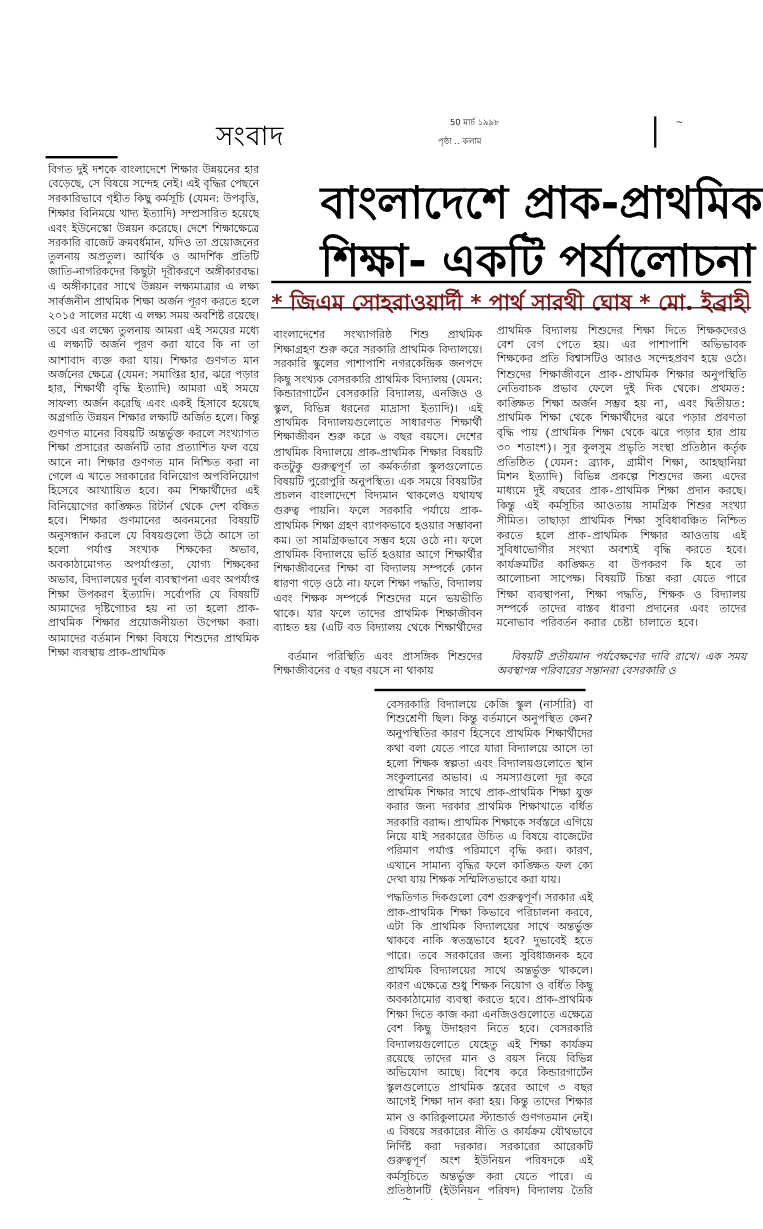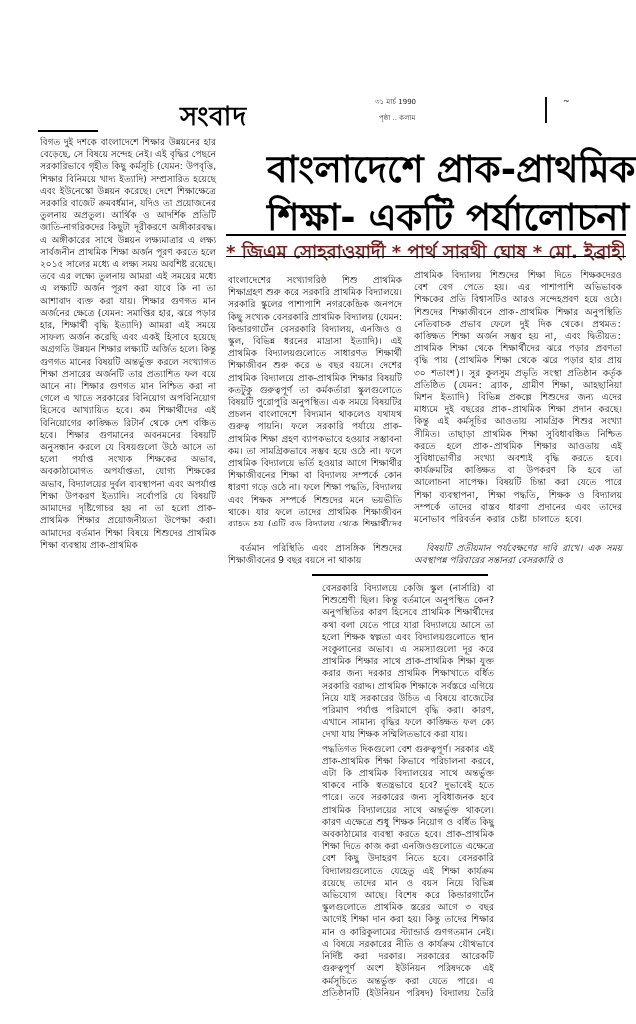--- a/index.html
+++ b/index.html
@@ -1,58 +1,58 @@
 <!DOCTYPE html>
 <html><head>
 <meta charset="utf-8">
 <style>
   html, body { margin:0; padding:0; background:#ffffff; }
   body { width:636px; height:1024px; position:relative; overflow:hidden;
          font-family:"DejaVu Sans", sans-serif; color:#111; }
-  .masthead { position:absolute; left:180px; top:96px; font-size:26px; font-weight:bold;
+  .masthead { position:absolute; left:180px; top:96px; font-size:22px; font-weight:normal;
               font-family:"DejaVu Serif", serif; letter-spacing:1px; color:#000; }
   .dateline { position:absolute; left:375px; top:96px; font-size:7px; color:#222; white-space:nowrap; }
-  .dateline2 { position:absolute; left:379px; top:112px; font-size:7px; color:#222; white-space:nowrap;text-align:center; }
+  .dateline2 { position:absolute; left:365px; top:112px; font-size:7px; color:#222; white-space:nowrap;text-align:center; }
   .vbar { position:absolute; left:545px; top:97px; width:2px; height:26px; background:#111; }
   .sig { position:absolute; left:563px; top:97px; font-size:8px; color:#222; }
   .headline { position:absolute; left:226px; top:146px; width:400px; font-size:37px;
               line-height:48px; font-weight:bold; color:#000;margin-left:41px; }
   .rule { position:absolute; height:2px; background:#000; }
   .byline { position:absolute; left:226px; top:238px; width:398px; font-size:18px;
             font-weight:bold; white-space:nowrap; overflow:hidden; color:#7f1d1d; }
   .col { position:absolute; font-size:9px; line-height:12.2px; text-align:justify; color:#111; overflow:hidden; }
   .col p { margin:2px; }
   .toprule { position:absolute; left:38px; top:130px; width:60px; height:2px; background:#000; }
 </style>
 </head>
 <body>
 
 <div class="toprule"></div>
 
 <div class="masthead">সংবাদ</div>
-<div class="dateline">৩১ মার্চ 1990</div>
+<div class="dateline">50 মার্চ ১৯৯৮</div>
 <div class="dateline2">পৃষ্ঠা ..  কলাম</div>
 <div class="vbar"></div>
 <div class="sig">~</div>
 
 <div class="headline">বাংলাদেশে প্রাক-প্রাথমিক শিক্ষা- একটি পর্যালোচনা</div>
 
 <div class="rule" style="left:226px; top:234px; width:400px;"></div>
 <div class="byline">* জিএম সোহরাওয়ার্দী * পার্থ সারথী ঘোষ * মো. ইব্রাহীম খলিল</div>
 <div class="rule" style="left:226px; top:256px; width:400px; height:1px;"></div>
 
 <div class="col" style="left:38px; top:134px; width:180px; height:426px;">
   <p>বিগত দুই দশকে বাংলাদেশে শিক্ষার উন্নয়নের হার বেড়েছে, সে বিষয়ে সন্দেহ নেই। এই বৃদ্ধির পেছনে সরকারিভাবে গৃহীত কিছু কর্মসূচি (যেমন: উপবৃত্তি, শিক্ষার বিনিময়ে খাদ্য ইত্যাদি) সম্প্রসারিত হয়েছে এবং ইউনেস্কো উন্নয়ন করেছে। দেশে শিক্ষাক্ষেত্রে সরকারি বাজেট ক্রমবর্ধমান, যদিও তা প্রয়োজনের তুলনায় অপ্রতুল। আর্থিক ও আদর্শিক প্রতিটি জাতি-নাগরিকদের কিছুটা দূরীকরণে অঙ্গীকারবদ্ধ। এ অঙ্গীকারের সাথে উন্নয়ন লক্ষ্যমাত্রার এ লক্ষ্য সার্বজনীন প্রাথমিক শিক্ষা অর্জন পূরণ করতে হলে ২০১৫ সালের মধ্যে এ লক্ষ্য সময় অবশিষ্ট রয়েছে। তবে এর লক্ষ্যে তুলনায় আমরা এই সময়ের মধ্যে এ লক্ষ্যটি অর্জন পূরণ করা যাবে কি না তা আশাবাদ ব্যক্ত করা যায়। শিক্ষার গুণগত মান অর্জনের ক্ষেত্রে (যেমন: সমাপ্তির হার, ঝরে পড়ার হার, শিক্ষার্থী বৃদ্ধি ইত্যাদি) আমরা এই সময়ে সাফল্য অর্জন করেছি এবং একই হিসাবে হয়েছে অগ্রগতি উন্নয়ন শিক্ষার লক্ষ্যটি অর্জিত হলে। কিন্তু গুণগত মানের বিষয়টি অন্তর্ভুক্ত করলে সংখ্যাগত শিক্ষা প্রসারের অর্জনটি তার প্রত্যাশিত ফল বয়ে আনে না। শিক্ষার গুণগত মান নিশ্চিত করা না গেলে এ খাতে সরকারের বিনিয়োগ অপবিনিয়োগ হিসেবে আখ্যায়িত হবে। কম শিক্ষার্থীদের এই বিনিয়োগের কাঙ্ক্ষিত রিটার্ন থেকে দেশ বঞ্চিত হবে। শিক্ষার গুণমানের অবনমনের বিষয়টি অনুসন্ধান করলে যে বিষয়গুলো উঠে আসে তা হলো পর্যাপ্ত সংখ্যক শিক্ষকের অভাব, অবকাঠামোগত অপর্যাপ্ততা, যোগ্য শিক্ষকের অভাব, বিদ্যালয়ের দুর্বল ব্যবস্থাপনা এবং অপর্যাপ্ত শিক্ষা উপকরণ ইত্যাদি। সর্বোপরি যে বিষয়টি আমাদের দৃষ্টিগোচর হয় না তা হলো প্রাক-প্রাথমিক শিক্ষার প্রয়োজনীয়তা উপেক্ষা করা। আমাদের বর্তমান শিক্ষা বিষয়ে শিশুদের প্রাথমিক শিক্ষা ব্যবস্থায় প্রাক-প্রাথমিক</p>
 </div>
 
 <div class="col" style="left:226px; top:272px; width:178px; height:254px;">
   <p>বাংলাদেশের সংখ্যাগরিষ্ঠ শিশু প্রাথমিক শিক্ষাগ্রহণ শুরু করে সরকারি প্রাথমিক বিদ্যালয়ে। সরকারি স্কুলের পাশাপাশি নগরকেন্দ্রিক জনপদে কিছু সংখ্যক বেসরকারি প্রাথমিক বিদ্যালয় (যেমন: কিন্ডারগার্টেন বেসরকারি বিদ্যালয়, এনজিও ও স্কুল, বিভিন্ন ধরনের মাদ্রাসা ইত্যাদি)। এই প্রাথমিক বিদ্যালয়গুলোতে সাধারণত শিক্ষার্থী শিক্ষাজীবন শুরু করে ৬ বছর বয়সে। দেশের প্রাথমিক বিদ্যালয়ে প্রাক-প্রাথমিক শিক্ষার বিষয়টি কতটুকু গুরুত্বপূর্ণ তা কর্মকর্তারা স্কুলগুলোতে বিষয়টি পুরোপুরি অনুপস্থিত। এক সময়ে বিষয়টির প্রচলন বাংলাদেশে বিদ্যমান থাকলেও যথাযথ গুরুত্ব পায়নি। ফলে সরকারি পর্যায়ে প্রাক-প্রাথমিক শিক্ষা গ্রহণ ব্যাপকভাবে হওয়ার সম্ভাবনা কম। তা সামগ্রিকভাবে সম্ভব হয়ে ওঠে না। ফলে প্রাথমিক বিদ্যালয়ে ভর্তি হওয়ার আগে শিক্ষার্থীর শিক্ষাজীবনের শিক্ষা বা বিদ্যালয় সম্পর্কে কোন ধারণা গড়ে ওঠে না। ফলে শিক্ষা পদ্ধতি, বিদ্যালয় এবং শিক্ষক সম্পর্কে শিশুদের মনে ভয়ভীতি থাকে। যার ফলে তাদের প্রাথমিক শিক্ষাজীবন ব্যাহত হয় (এটি বড় বিদ্যালয় থেকে শিক্ষার্থীদের ঝরে পড়ার হার এ বিষয়টির যথার্থতা প্রমাণ করে)।</p>
 </div>
 <div class="col" style="left:226px; top:540px; width:178px; height:26px; text-indent:12px;">
-  <p>বর্তমান পরিস্থিতি এবং প্রাসঙ্গিক শিশুদের শিক্ষাজীবনের 9 বছর বয়সে না থাকায়</p>
+  <p>বর্তমান পরিস্থিতি এবং প্রাসঙ্গিক শিশুদের শিক্ষাজীবনের ৫ বছর বয়সে না থাকায়</p>
 </div>
 
 <div class="col" style="left:412px; top:268px; width:212px; height:262px;font-family:Liberation Mono, monospace;">
   <p>প্রাথমিক বিদ্যালয় শিশুদের শিক্ষা দিতে শিক্ষকদেরও বেশ বেগ পেতে হয়। এর পাশাপাশি অভিভাবক শিক্ষকের প্রতি বিশ্বাসটিও আরও সন্দেহপ্রবণ হয়ে ওঠে। শিশুদের শিক্ষাজীবনে প্রাক-প্রাথমিক শিক্ষার অনুপস্থিতি নেতিবাচক প্রভাব ফেলে দুই দিক থেকে। প্রথমত: কাঙ্ক্ষিত শিক্ষা অর্জন সম্ভব হয় না, এবং দ্বিতীয়ত: প্রাথমিক শিক্ষা থেকে শিক্ষার্থীদের ঝরে পড়ার প্রবণতা বৃদ্ধি পায় (প্রাথমিক শিক্ষা থেকে ঝরে পড়ার হার প্রায় ৩০ শতাংশ)। সুর কুলসুম প্রভৃতি সংস্থা প্রতিষ্ঠান কর্তৃক প্রতিষ্ঠিত (যেমন: ব্র্যাক, গ্রামীণ শিক্ষা, আহছানিয়া মিশন ইত্যাদি) বিভিন্ন প্রকল্পে শিশুদের জন্য এদের মাধ্যমে দুই বছরের প্রাক-প্রাথমিক শিক্ষা প্রদান করছে। কিন্তু এই কর্মসূচির আওতায় সামগ্রিক শিশুর সংখ্যা সীমিত। তাছাড়া প্রাথমিক শিক্ষা সুবিধাবঞ্চিত নিশ্চিত করতে হলে প্রাক-প্রাথমিক শিক্ষার আওতায় এই সুবিধাভোগীর সংখ্যা অবশ্যই বৃদ্ধি করতে হবে। কার্যক্রমটির কাঙ্ক্ষিত বা উপকরণ কি হবে তা আলোচনা সাপেক্ষ। বিষয়টি চিন্তা করা যেতে পারে শিক্ষা ব্যবস্থাপনা, শিক্ষা পদ্ধতি, শিক্ষক ও বিদ্যালয় সম্পর্কে তাদের বাস্তব ধারণা প্রদানের এবং তাদের মনোভাব পরিবর্তন করার চেষ্টা চালাতে হবে।</p>
 </div>
 <div class="col" style="left:412px; top:540px; width:212px; height:26px; text-indent:12px;font-style:italic;">
   <p>বিষয়টি প্রতীয়মান পর্যবেক্ষণের দাবি রাখে। এক সময় অবস্থাপন্ন পরিবারের সন্তানরা বেসরকারি ও</p>
 </div>
 
 <div class="rule" style="left:312px; top:574px; width:176px;"></div>

